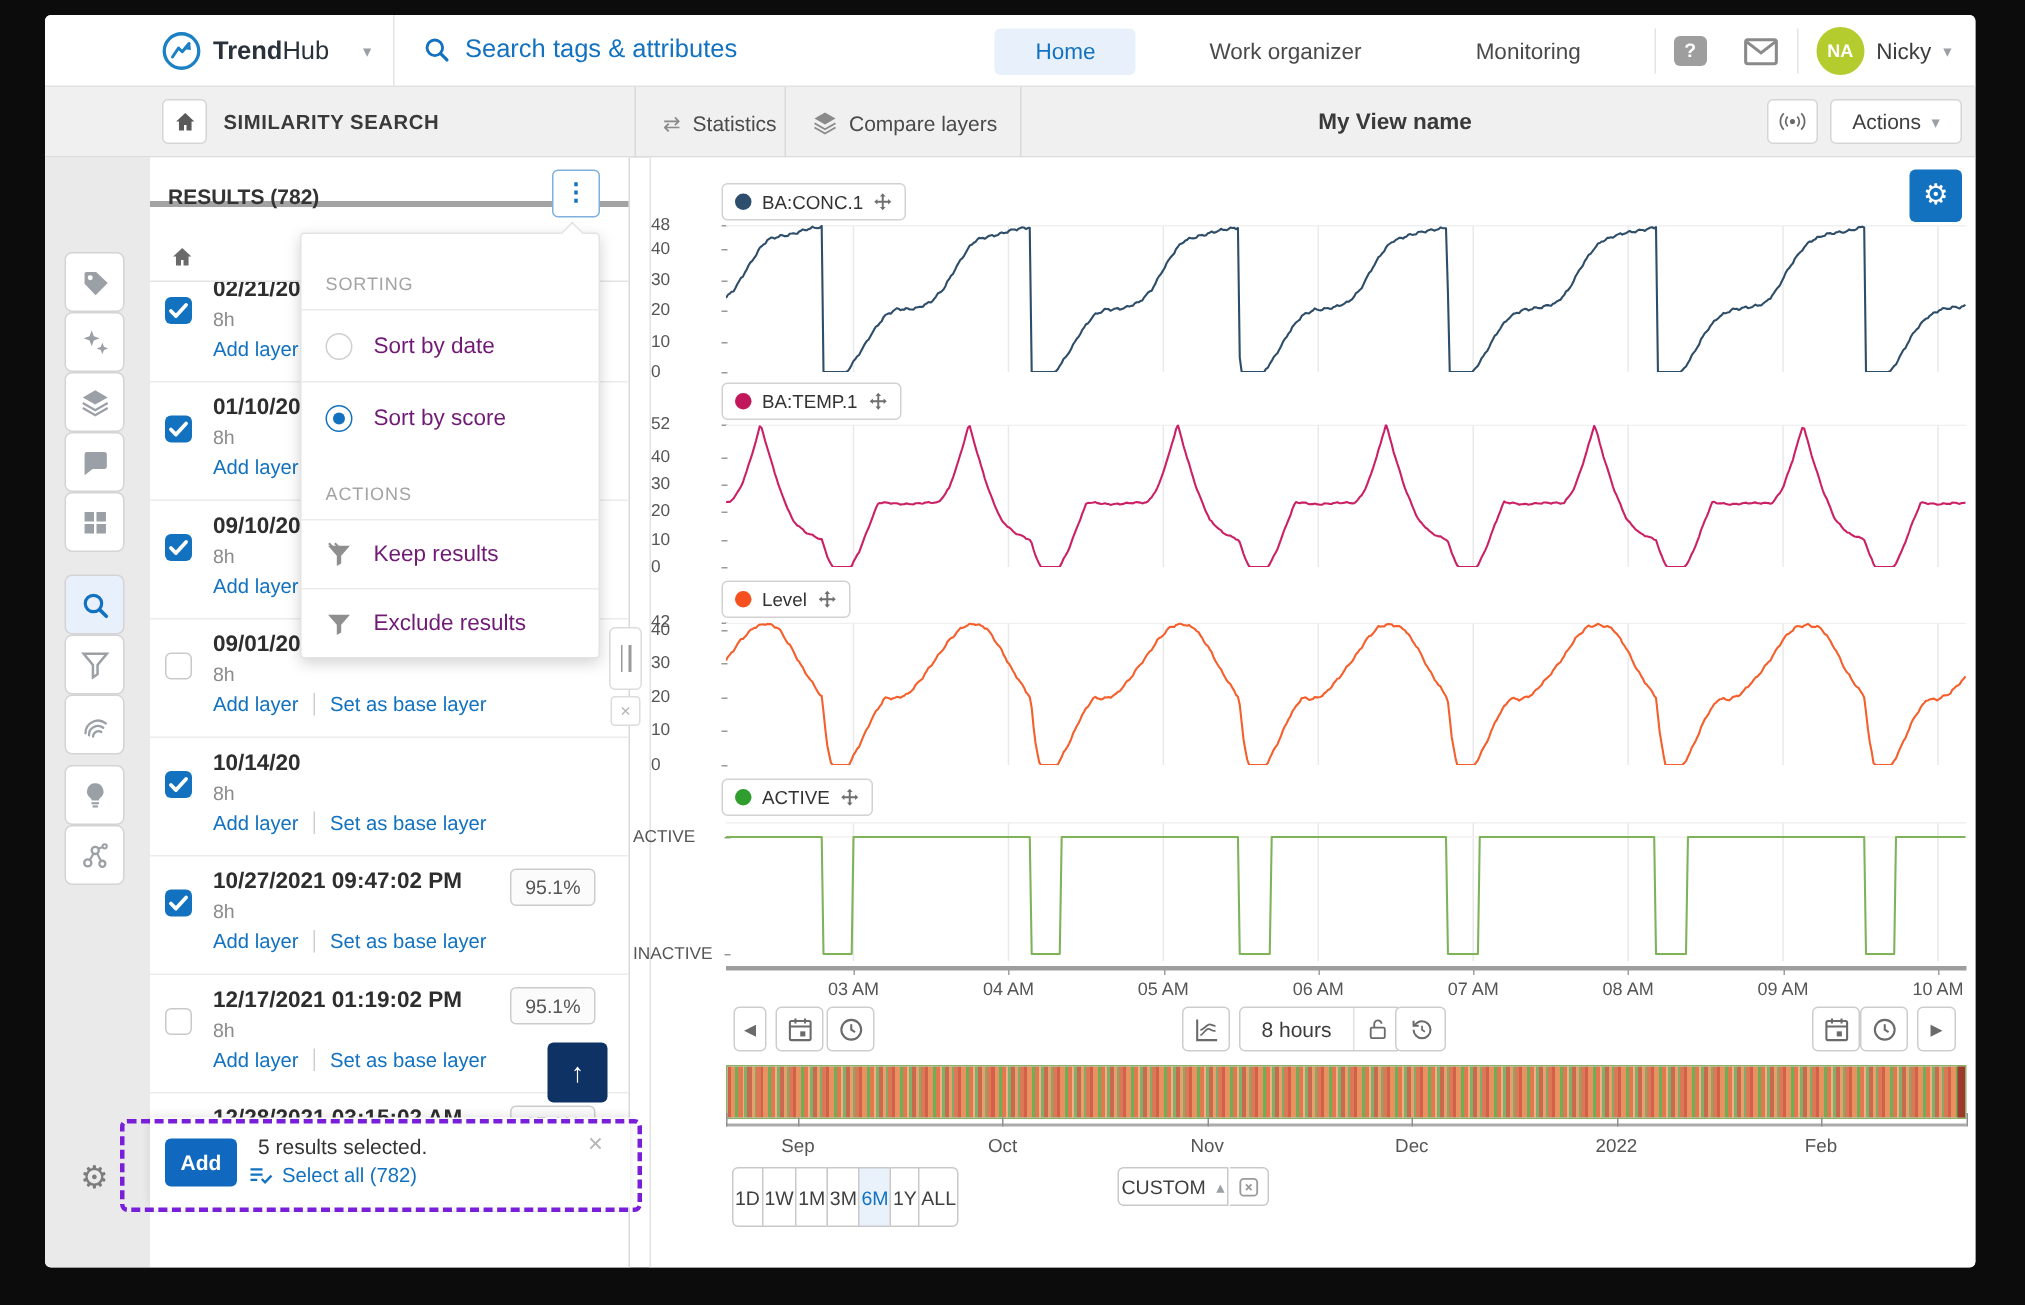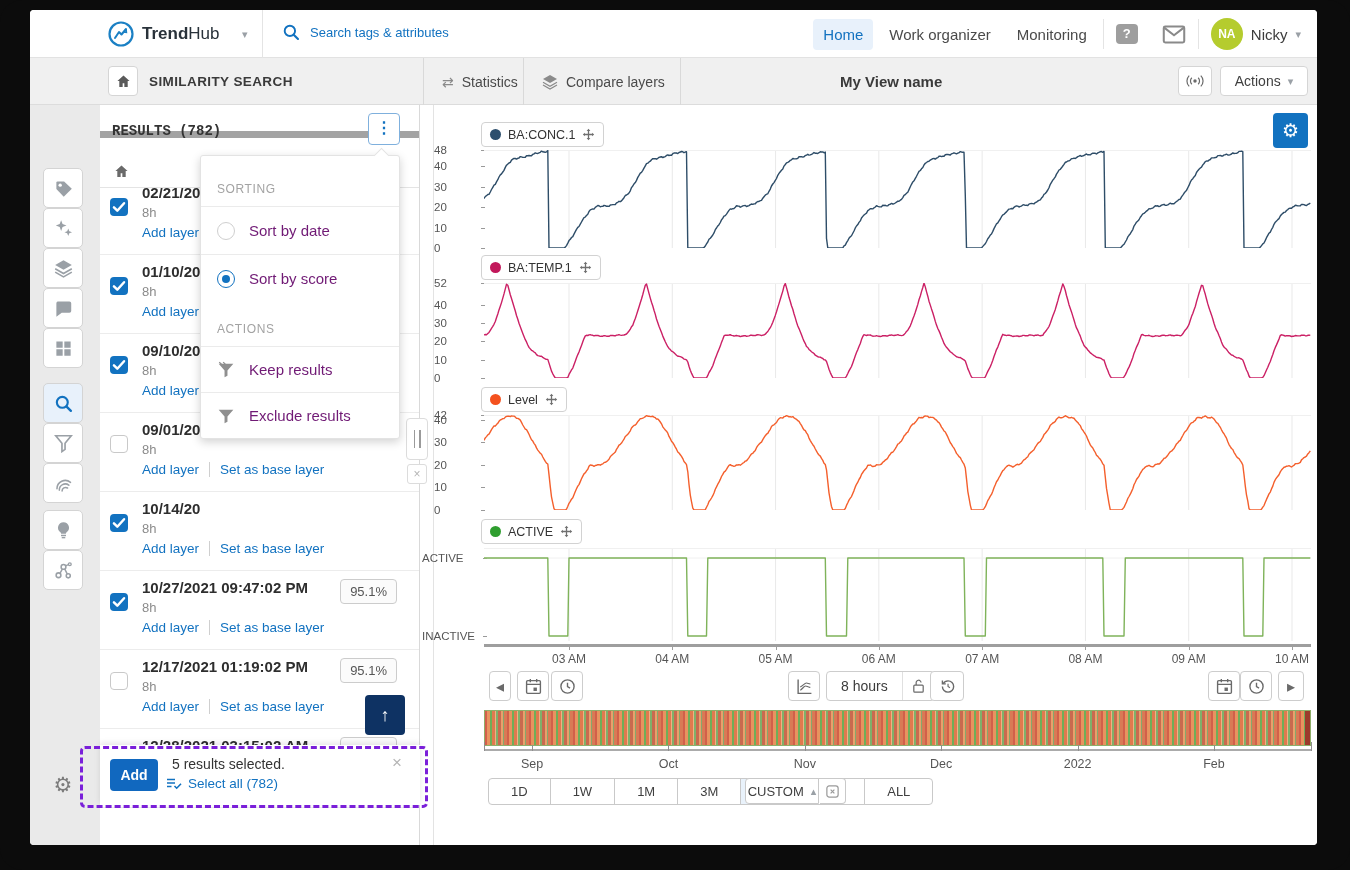--- a/index.html
+++ b/index.html
@@ -9,50 +9,50 @@
 
   
   .topbar { position:absolute; left:0; top:0; width:1287px; height:48px; background:#fff; border-bottom:1px solid #e2e2e2; }
   .logo-mark { position:absolute; left:78px; top:11px; width:26px; height:26px; }
   .logo-text { position:absolute; left:112px; top:14px; font-size:17px; color:#29323a; }
   .logo-text b { font-weight:bold; }
   .caret { color:#9aa0a6; font-size:11px; }
   .logo-caret { position:absolute; left:212px; top:18px; }
   .tb-divider { position:absolute; top:0; width:1px; height:48px; background:#e4e4e4; }
   .search-wrap { position:absolute; left:252px; top:13px; display:flex; align-items:center; gap:10px; color:#1272c0; }
-  .search-wrap .ph { font-size:13px; color:#1272c0; }
+  .search-wrap .ph { font-size:17px; color:#1272c0; }
   .nav { position:absolute; right:0; top:0; height:48px; display:flex; align-items:center; }
-  .nav-item { font-size:15px; color:#4a4a4a; padding:7px 10px; border-radius:4px; margin-right:6px; cursor:pointer; }
+  .nav-item { font-size:15px; color:#4a4a4a; padding:7px 27px; border-radius:4px; margin-right:22px; cursor:pointer; }
   .nav-item.active { color:#1272c0; background:#e8f1fb; }
   .icon-btn { display:flex; align-items:center; justify-content:center; color:#8a8a8a; padding:0 12px; height:48px; cursor:pointer; }
   .help-badge { width:22px; height:20px; background:#9e9e9e; border-radius:4px; color:#fff; font-size:13px; font-weight:bold; text-align:center; line-height:20px; }
   .avatar { width:32px; height:32px; border-radius:50%; background:#b5cc2e; color:#fff; font-size:12px; font-weight:bold; display:flex; align-items:center; justify-content:center; }
   .user { display:flex; align-items:center; gap:8px; padding:0 16px 0 12px; }
   .user .uname { font-size:15px; color:#3c3c3c; }
 
   
   .secondbar { position:absolute; left:0; top:48px; width:1287px; height:47px; background:#f0f0f0; border-bottom:1px solid #dcdcdc; }
   .home-btn { position:absolute; left:78px; top:8px; width:30px; height:30px; background:#fff; border:1px solid #d5d5d5; border-radius:4px; display:flex; align-items:center; justify-content:center; color:#5a5a5a; cursor:pointer; }
   .sb-title { position:absolute; left:119px; top:16px; font-size:13.5px; font-weight:bold; letter-spacing:.4px; color:#3a3a3a; }
   .sb-sep { position:absolute; top:0; width:1px; height:47px; background:#d9d9d9; }
   .sb-tab { position:absolute; top:0; height:47px; display:flex; align-items:center; gap:8px; font-size:14px; color:#4a4a4a; padding:0 18px; cursor:pointer; }
   .sb-tab .gi { color:#8a8a8a; }
-  .view-name { position:absolute; left:810px; top:15px; width:180px; font-size:15px; font-weight:bold; color:#3a3a3a; }
+  .view-name { position:absolute; left:810px; top:15px; width:180px; text-align:center; font-size:15px; font-weight:bold; color:#3a3a3a; }
   .live-btn { position:absolute; left:1148px; top:8px; width:34px; height:30px; background:#fff; border:1px solid #d5d5d5; border-radius:4px; display:flex; align-items:center; justify-content:center; color:#6a6a6a; cursor:pointer; }
   .actions-btn { position:absolute; left:1190px; top:8px; width:88px; height:30px; background:#fff; border:1px solid #d5d5d5; border-radius:4px; display:flex; align-items:center; justify-content:center; gap:7px; font-size:14px; color:#3f3f3f; cursor:pointer; }
 
   
   .rail { position:absolute; left:0; top:95px; width:70px; height:740px; background:#eaeaea; }
   .rail-btn { position:absolute; left:13px; width:40px; height:40px; background:#fff; border:1px solid #d4d4d4; border-radius:5px; display:flex; align-items:center; justify-content:center; color:#9aa0a6; cursor:pointer; }
   .rail-btn.active { background:#e8f1fb; color:#1272c0; }
   .rail-gear { font-size:21px; color:#7c7c7c; }
 
   
   .panel { position:absolute; left:70px; top:95px; width:320px; height:740px; background:#fff; border-right:1px solid #d9d9d9; }
-  .panel-header { position:absolute; left:0; top:0; width:100%; height:33px; border-bottom:7px solid #a3a3a3;font-family:Liberation Mono, monospace; }
+  .panel-header { position:absolute; left:0; top:0; width:100%; height:33px; border-bottom:4px solid #a3a3a3; }
   .panel-header .ph-title { position:absolute; left:12px; top:18px; font-size:14px; font-weight:bold; color:#333; }
   .dots-btn { position:absolute; left:268px; top:8px; width:32px; height:32px; border:1px solid #7fb0dd; border-radius:4px; background:#fff; color:#1272c0; font-size:16px; font-weight:bold; text-align:center; line-height:30px; cursor:pointer; }
   .col-row { position:absolute; left:0; top:50px; width:100%; height:33px; border-bottom:1px solid #e4e4e4; color:#6a6a6a; }
   .col-row .hi { position:absolute; left:14px; top:9px; }
   .rows { position:absolute; left:0; top:83px; width:100%; height:657px; overflow:hidden; }
   .rrow { position:relative; width:100%; height:79px; border-bottom:1px solid #ececec; }
   .rrow .cb { position:absolute; left:10px; top:22px; width:18px; height:18px; border-radius:4px; }
   .cb.on { background:#1272c0; }
   .cb.off { background:#fff; border:1px solid #c9c9c9; }
   .rrow .rdate { position:absolute; left:42px; top:8px; font-size:15px; font-weight:bold; color:#2e2e2e; white-space:nowrap; }
@@ -113,21 +113,21 @@
       #d2604a 0 2px, #e8935f 2px 5px, #6fae58 5px 7px, #e07a4e 7px 10px,
       #f0b083 10px 11px, #7fb06a 11px 13px, #c96a4f 13px 16px, #e8a06b 16px 18px,
       #86a86b 18px 19px, #d97a55 19px 22px); }
   .strip .endcap { position:absolute; right:0; top:0; width:5px; height:100%; background:#9c3a2c; }
   .ov-line { position:absolute; left:50px; top:644px; width:827px; height:2px; background:#ababab; }
   .ov-tick { position:absolute; width:1px; background:#8f8f8f; }
   .ov-label { position:absolute; top:652px; width:60px; text-align:center; font-size:12.5px; color:#555; }
 
   
   .ranges { position:absolute; left:54px; top:673px; display:flex; }
-  .rbtn { height:27px; padding:0 22px; background:#fff; border:1px solid #c9c9c9; margin-left:-1px; font-size:13px; color:#3f3f3f; display:flex; align-items:center; cursor:pointer; }
+  .rbtn { height:40px; padding:0 1px; background:#fff; border:1px solid #c9c9c9; margin-left:-1px; font-size:13px; color:#3f3f3f; display:flex; align-items:center; cursor:pointer; }
   .rbtn:first-child { border-radius:4px 0 0 4px; margin-left:0; }
   .rbtn:last-child { border-radius:0 4px 4px 0; }
   .rbtn.active { background:#e9f2fb; color:#1272c0; }
   .custom-btn { position:absolute; left:311px; top:673px; width:74px; height:26px; background:#fff; border:1px solid #c9c9c9; border-radius:4px 0 0 4px; display:flex; align-items:center; justify-content:center; gap:7px; font-size:13px; color:#3f3f3f; cursor:pointer; }
   .frame-btn { position:absolute; left:386px; top:673px; width:26px; height:26px; background:#fff; border:1px solid #c9c9c9; border-left:none; border-radius:0 4px 4px 0; display:flex; align-items:center; justify-content:center; color:#9a9a9a; cursor:pointer; }
   svg { display:block; }
 </style>
 </head>
 <body>
 

